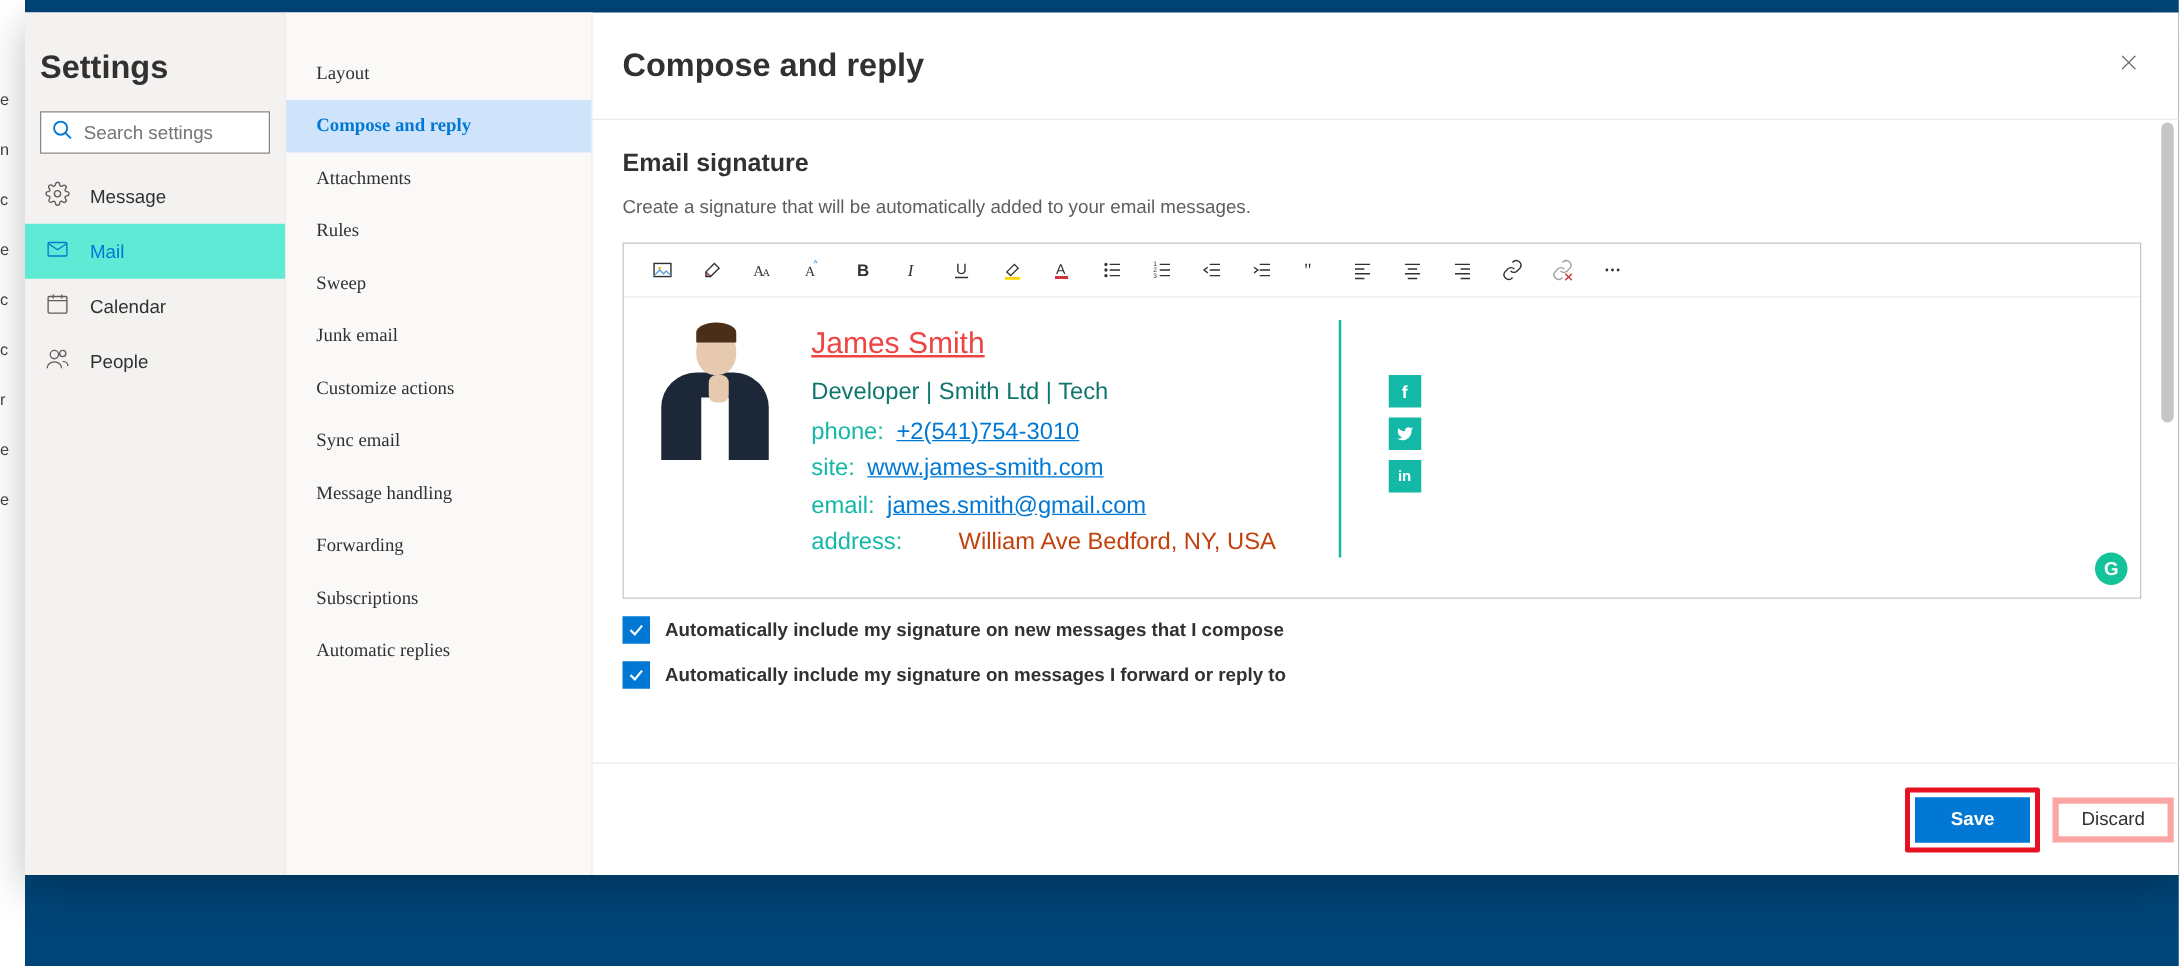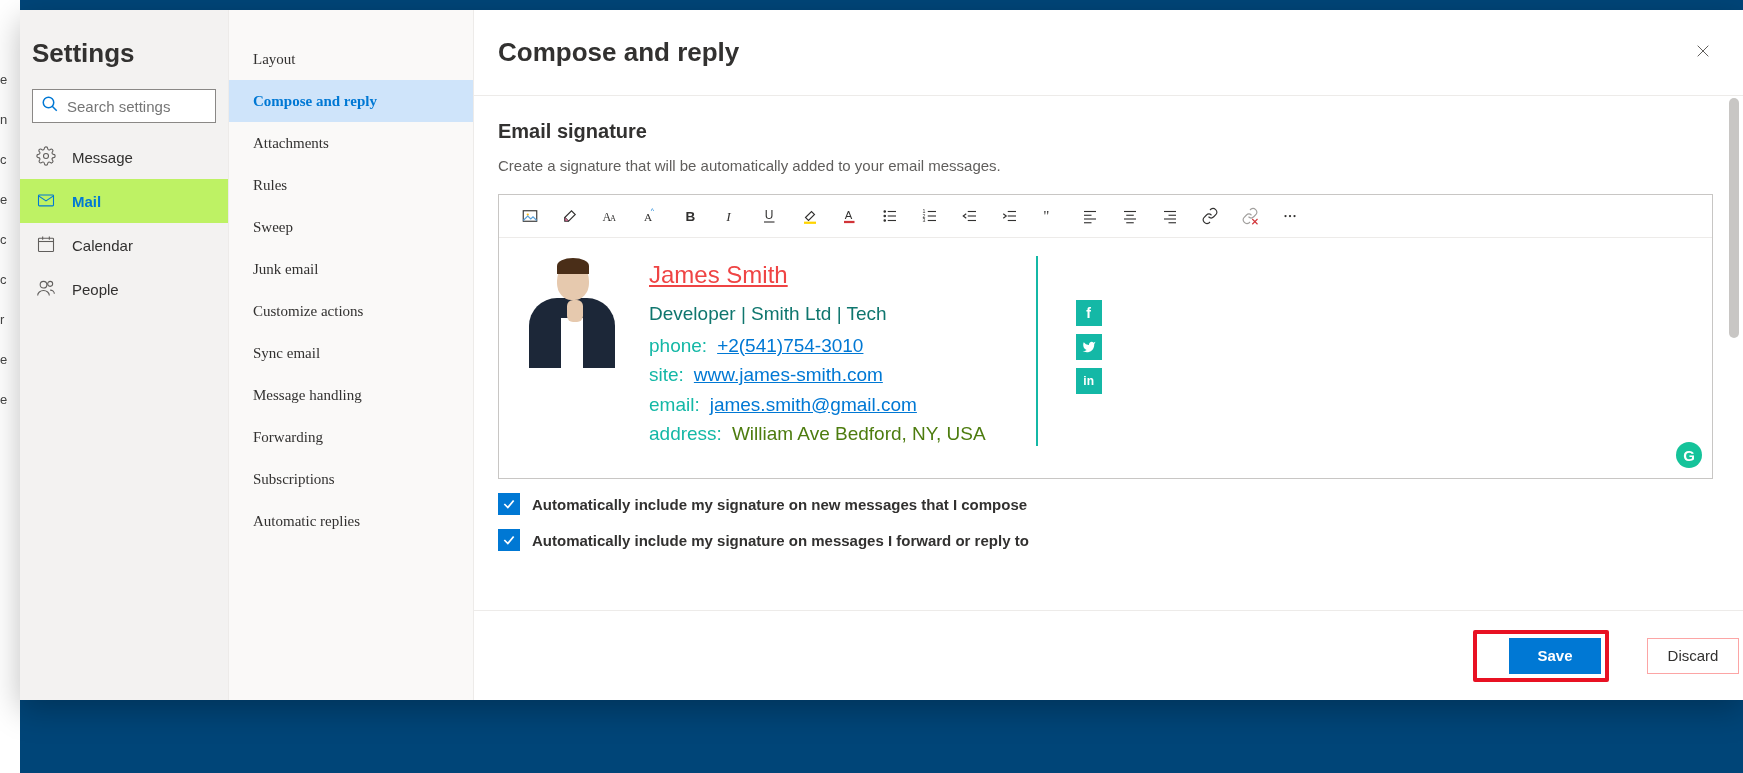--- a/index.html
+++ b/index.html
@@ -8,21 +8,21 @@
 .obscured span { display:block; }
 .modal { position: absolute; left: 20px; top: 10px; width: 1723px; height: 690px; background: #fff; box-shadow: 0 10px 30px rgba(0,0,0,0.25); display: flex; }
 .col1 { width: 209px; background: #f3f2f1; border-right: 1px solid #edebe9; padding-top: 28px; }
 .col1-title { font-size: 26px; font-weight: 700; color: #323130; padding: 0 0 20px 12px; }
 .search-wrap { padding: 0 12px 12px 12px; }
 .search { display: flex; align-items: center; border: 1px solid #8a8886; background: #fff; height: 34px; padding: 0 8px; color: #605e5c; }
 .search svg { width: 18px; height: 18px; margin-right: 8px; }
 .search input { border: none; outline: none; font-size: 15px; flex: 1; color: #4d7c0f; background: transparent; }
 .nav-item { display: flex; align-items: center; height: 44px; padding: 0 16px; color: #323130; font-size: 15px; cursor: pointer; }
 .nav-item svg { width: 20px; height: 20px; margin-right: 16px; stroke: #605e5c; fill: none; stroke-width: 1.3; }
-.nav-item.selected { background: #bef264; color: #0078d4; font-weight: 700; align-items: center; }
+.nav-item.selected { background: #5eead4; color: #0078d4; font-weight: 400; align-items: center; }
 .nav-item.selected svg { stroke: #0078d4; }
 .quick-link { color: #0078d4; font-size: 15px; padding: 12px 0 0 56px; cursor: pointer; }
 .col2 { width: 245px; background: #faf9f8; border-right: 1px solid #edebe9; padding-top: 28px; }
 .sub-item { height: 42px; display: flex; align-items: center; padding: 0 24px; font-size: 15px; color: #323130; cursor: pointer; font-family: Liberation Serif, serif; }
 .sub-item.selected { background: #cfe4fa; color: #0078d4; font-weight: 600; }
 .col3 { flex: 1; display: flex; flex-direction: column; position: relative; }
 .main-header { height: 86px; display: flex; align-items: center; justify-content: space-between; padding: 0 24px; border-bottom: 1px solid #edebe9; }
 .main-title { font-size: 26px; font-weight: 700; color: #323130; }
 .close-btn { width: 32px; height: 32px; display: flex; align-items: center; justify-content: center; cursor: pointer; color: #605e5c; }
 .close-btn svg { width: 16px; height: 16px; stroke: currentColor; stroke-width: 1.5; fill: none; }
@@ -40,31 +40,31 @@
 .avatar-hair { position:absolute; top:2px; left:36px; width:32px; height:16px; background:#4a2e18; border-radius:50% 50% 0 0; }
 .avatar-body { position:absolute; bottom:0; left:8px; width:86px; height:70px; background:#1c2738; border-radius:28px 28px 0 0; }
 .avatar-shirt { position:absolute; bottom:0; left:40px; width:22px; height:50px; background:#fff; }
 .avatar-hand { position:absolute; top:44px; left:46px; width:16px; height:22px; background:#e6c9ae; border-radius:6px; }
 .sig-text { font-size: 19px; line-height: 1.55; }
 .sig-name { font-size: 24px; font-weight: 400; color: #ef4444; margin-bottom: 6px; text-decoration: underline; }
 .sig-role { color: #0f766e; margin-bottom: 2px; }
 .sig-row { display: flex; gap: 10px; }
 .sig-label { color: #14b8a6; }
 .sig-link { color: #0078d4; text-decoration: underline; cursor: pointer; }
-.sig-addr { color: #4d7c0f; }
+.sig-addr { color: #c2410c; margin-left: 35px; }
 .divider-v { width: 2px; background: #14b8a6; height: 190px; margin: 0 10px 0 22px; }
 .socials { display: flex; flex-direction: column; gap: 8px; padding-top: 44px; }
 .soc { width: 26px; height: 26px; background: #14b8a6; color: #fff; display: flex; align-items: center; justify-content: center; font-weight: 700; font-size: 14px; cursor: pointer; }
 .grammarly { position: absolute; right: 10px; bottom: 10px; width: 26px; height: 26px; border-radius: 50%; background: #15c39a; color: #fff; display: flex; align-items: center; justify-content: center; font-weight: 700; font-size: 15px; }
 .check-row { display: flex; align-items: center; gap: 12px; margin-top: 14px; font-weight: bold; }
 .checkbox { width: 22px; height: 22px; background: #0078d4; display: flex; align-items: center; justify-content: center; cursor: pointer; flex-shrink:0; }
 .checkbox svg { width: 14px; height: 14px; stroke: #fff; stroke-width: 3; fill: none; }
 .check-label { font-size: 15px; color: #323130; }
 .footer { height: 90px; border-top: 1px solid #edebe9; display: flex; align-items: center; justify-content: flex-end; gap: 10px; padding: 0 4px; }
-.btn { height: 36px; min-width: 92px; padding: 0 18px; font-size: 15px; border: 1px solid #fca5a5; background: #fff; color: #323130; cursor: pointer; display: flex; align-items: center; justify-content: center; margin-left: 28px; }
+.btn { height: 36px; min-width: 92px; padding: 0 18px; font-size: 15px; border: 5px solid #fca5a5; background: #fff; color: #323130; cursor: pointer; display: flex; align-items: center; justify-content: center; }
 .btn.primary { background: #0078d4; border-color: #0078d4; color: #fff; font-weight: 600; }
 .save-highlight { border: 4px solid #e81123; padding: 4px; border-radius: 2px; }
 .scrollbar-fake { position: absolute; right: 4px; top: 88px; width: 10px; height: 510px; }
 .scrollbar-thumb { position: absolute; right: 0; top: 0; width: 10px; height: 240px; background: #c8c6c4; border-radius: 5px; }
 </style>
 </head>
 <body>
 
 <div class="obscured">
   <span>e</span>

